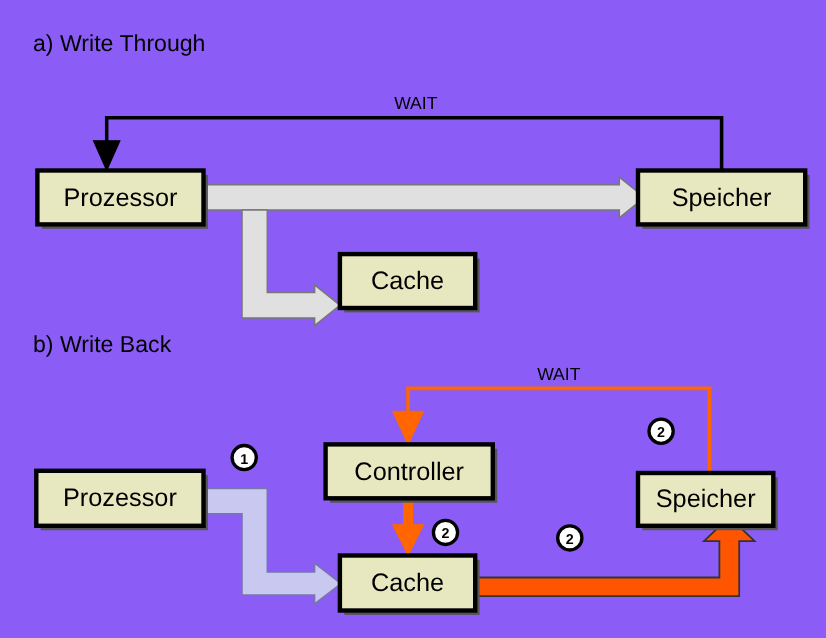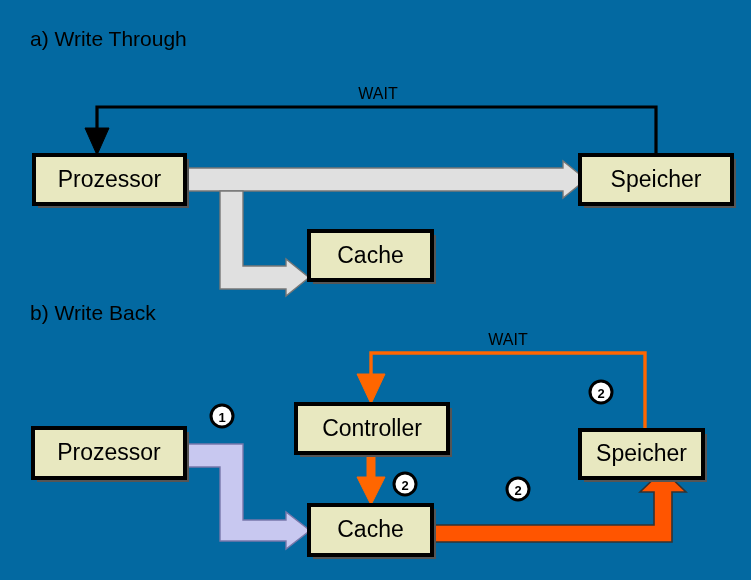--- a/index.html
+++ b/index.html
@@ -4,21 +4,21 @@
 <style>
   html, body {
     margin: 0;
     padding: 0;
     background: #ffffff;
   }
   #canvas {
     position: relative;
     width: 751px;
     height: 580px;
-    background: #0369a1;
+    background: #8b5cf6;
     font-family: "Liberation Sans", sans-serif;
     overflow: hidden;
   }
   #diagram-svg {
     position: absolute;
     top: 0;
     left: 0;
     width: 751px;
     height: 580px;
   }

